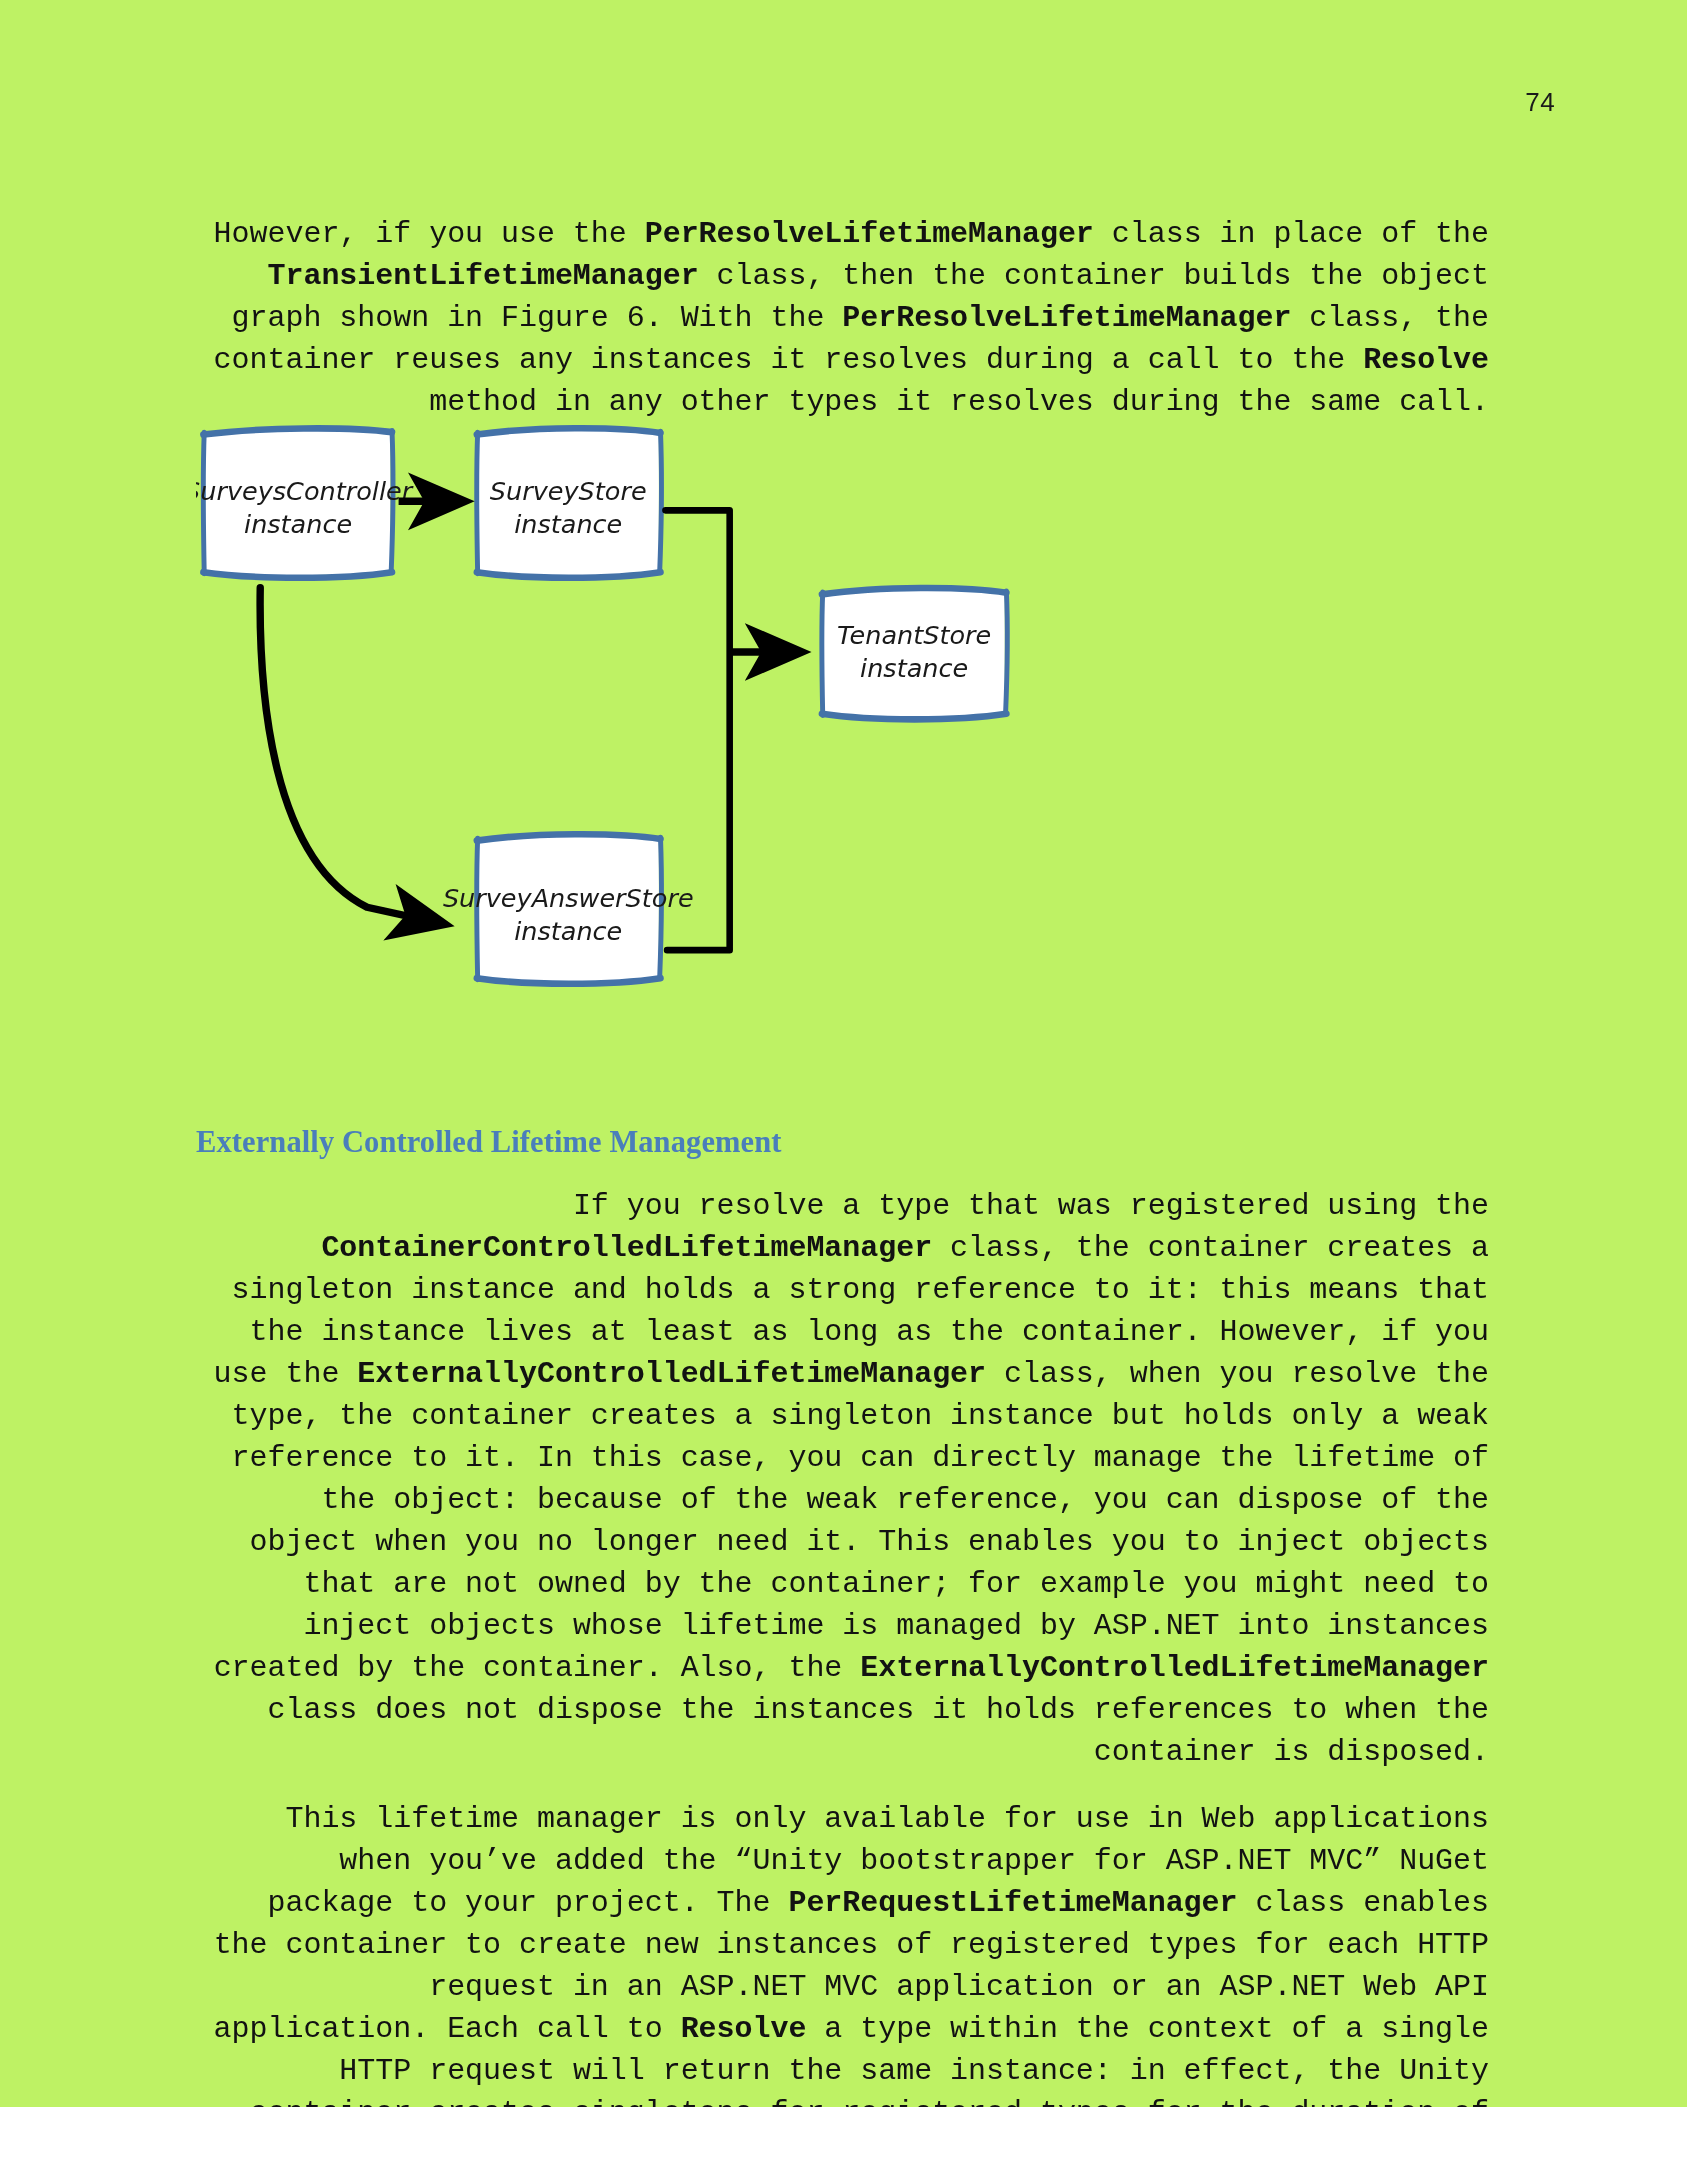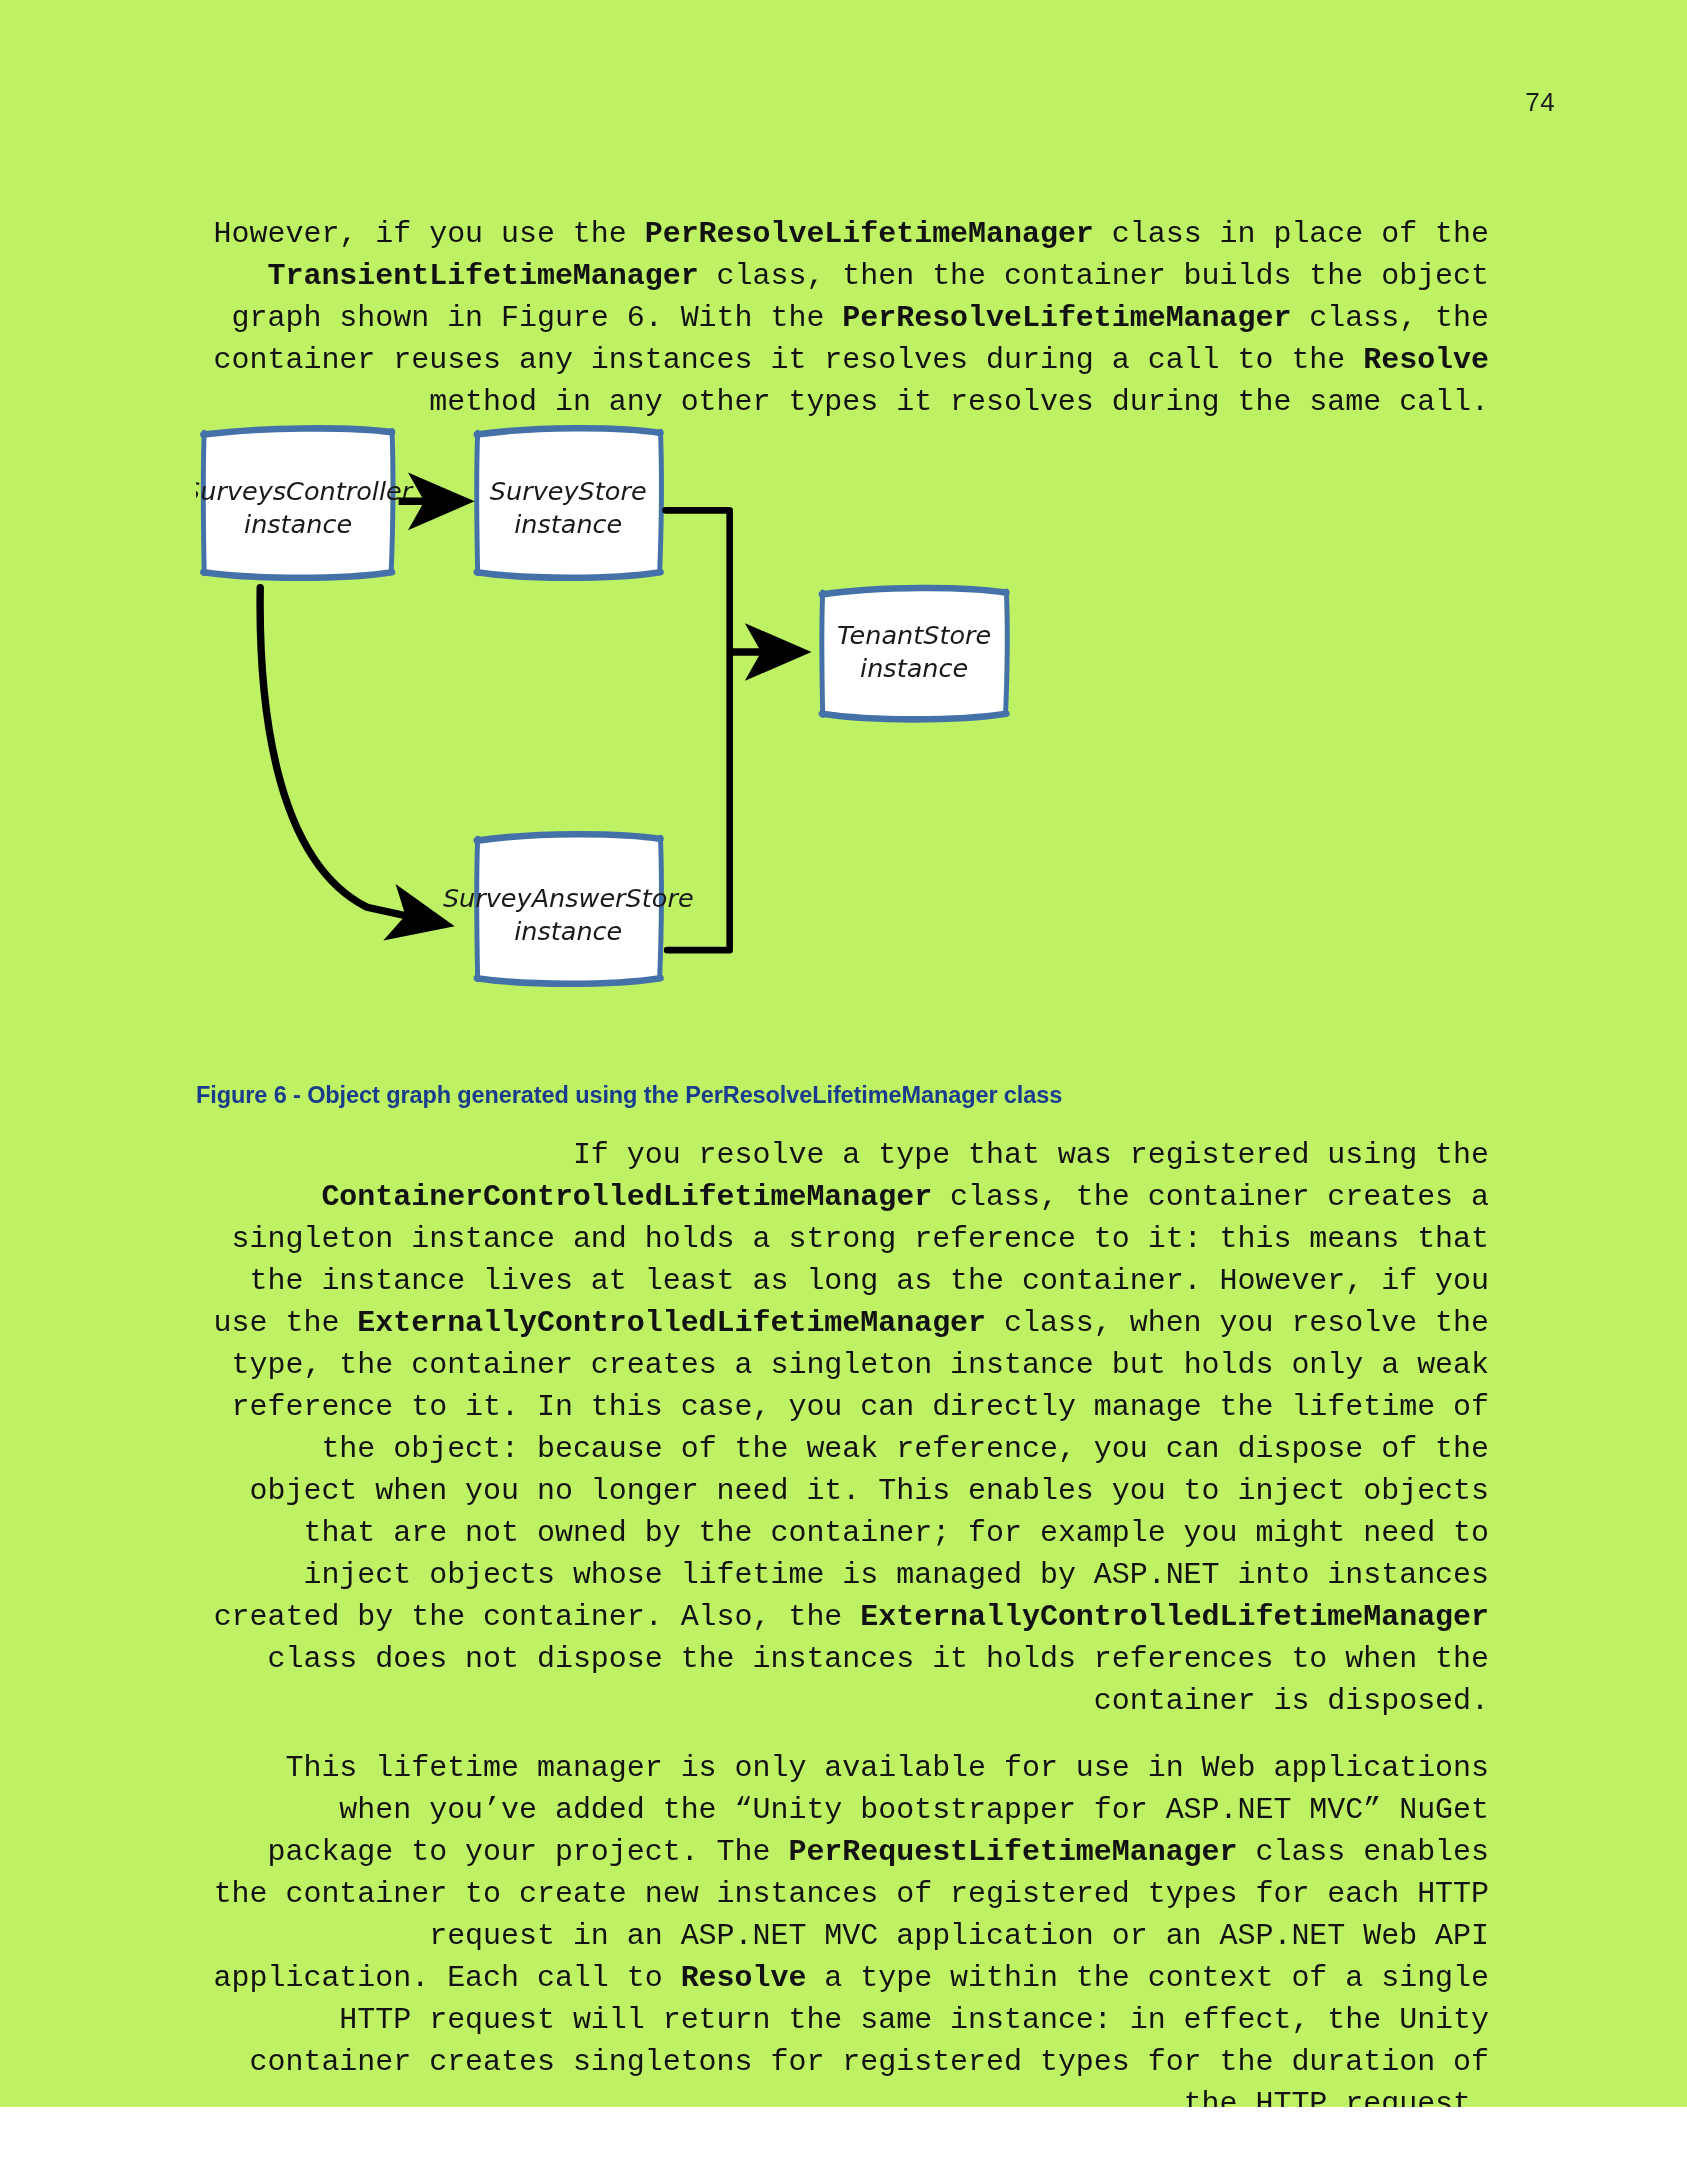--- a/index.html
+++ b/index.html
@@ -145,22 +145,22 @@
           <path d="M78,200 C76,330 92,530 208,588 L300,608" fill="none" stroke="#000000" stroke-width="9" stroke-linecap="round" marker-end="url(#arrowhead)"></path>
         </g>
 
         <g>
           <path d="M570,106 L648,106 L648,640 L572,640" fill="none" stroke="#000000" stroke-width="8" stroke-linejoin="round" stroke-linecap="round"></path>
           <line x1="648" y1="278" x2="733" y2="278" stroke="#000000" stroke-width="9" marker-end="url(#arrowhead)"></line>
         </g>
       </svg>
     </div>
 
-    <div class="fig-caption">Figure 6 - Object graph generated using the PerResolveLifetimeManager class</div>
 
+    <h2 class="section-heading" style="margin-top:43px;">Externally Controlled Lifetime Management</h2>
 
     <p class="body-text" style="margin-top:25px;"><span>If you resolve a type that was registered using the </span><b class="code">ContainerControlledLifetimeManager</b><span> class, the container creates a singleton instance and holds a strong reference to it: this means that the instance lives at least as long as the container. However, if you use the </span><b class="code">ExternallyControlledLifetimeManager</b><span> class, when you resolve the type, the container creates a singleton instance but holds only a weak reference to it. In this case, you can directly manage the lifetime of the object: because of the weak reference, you can dispose of the object when you no longer need it. This enables you to inject objects that are not owned by the container; for example you might need to inject objects whose lifetime is managed by ASP.NET into instances created by the container. Also, the </span><b class="code">ExternallyControlledLifetimeManager</b><span> class does not dispose the instances it holds references to when the container is disposed.</span></p>
 
 
     <p class="body-text" style="margin-top:25px;"><span>This lifetime manager is only available for use in Web applications when you’ve added the “Unity bootstrapper for ASP.NET MVC” NuGet package to your project. The </span><b class="code">PerRequestLifetimeManager</b><span> class enables the container to create new instances of registered types for each HTTP request in an ASP.NET MVC application or an ASP.NET Web API application. Each call to </span><b class="code">Resolve</b><span> a type within the context of a single HTTP request will return the same instance: in effect, the Unity container creates singletons for registered types for the duration of the HTTP request.</span></p>
 
   </div>
 </div>
 
 

